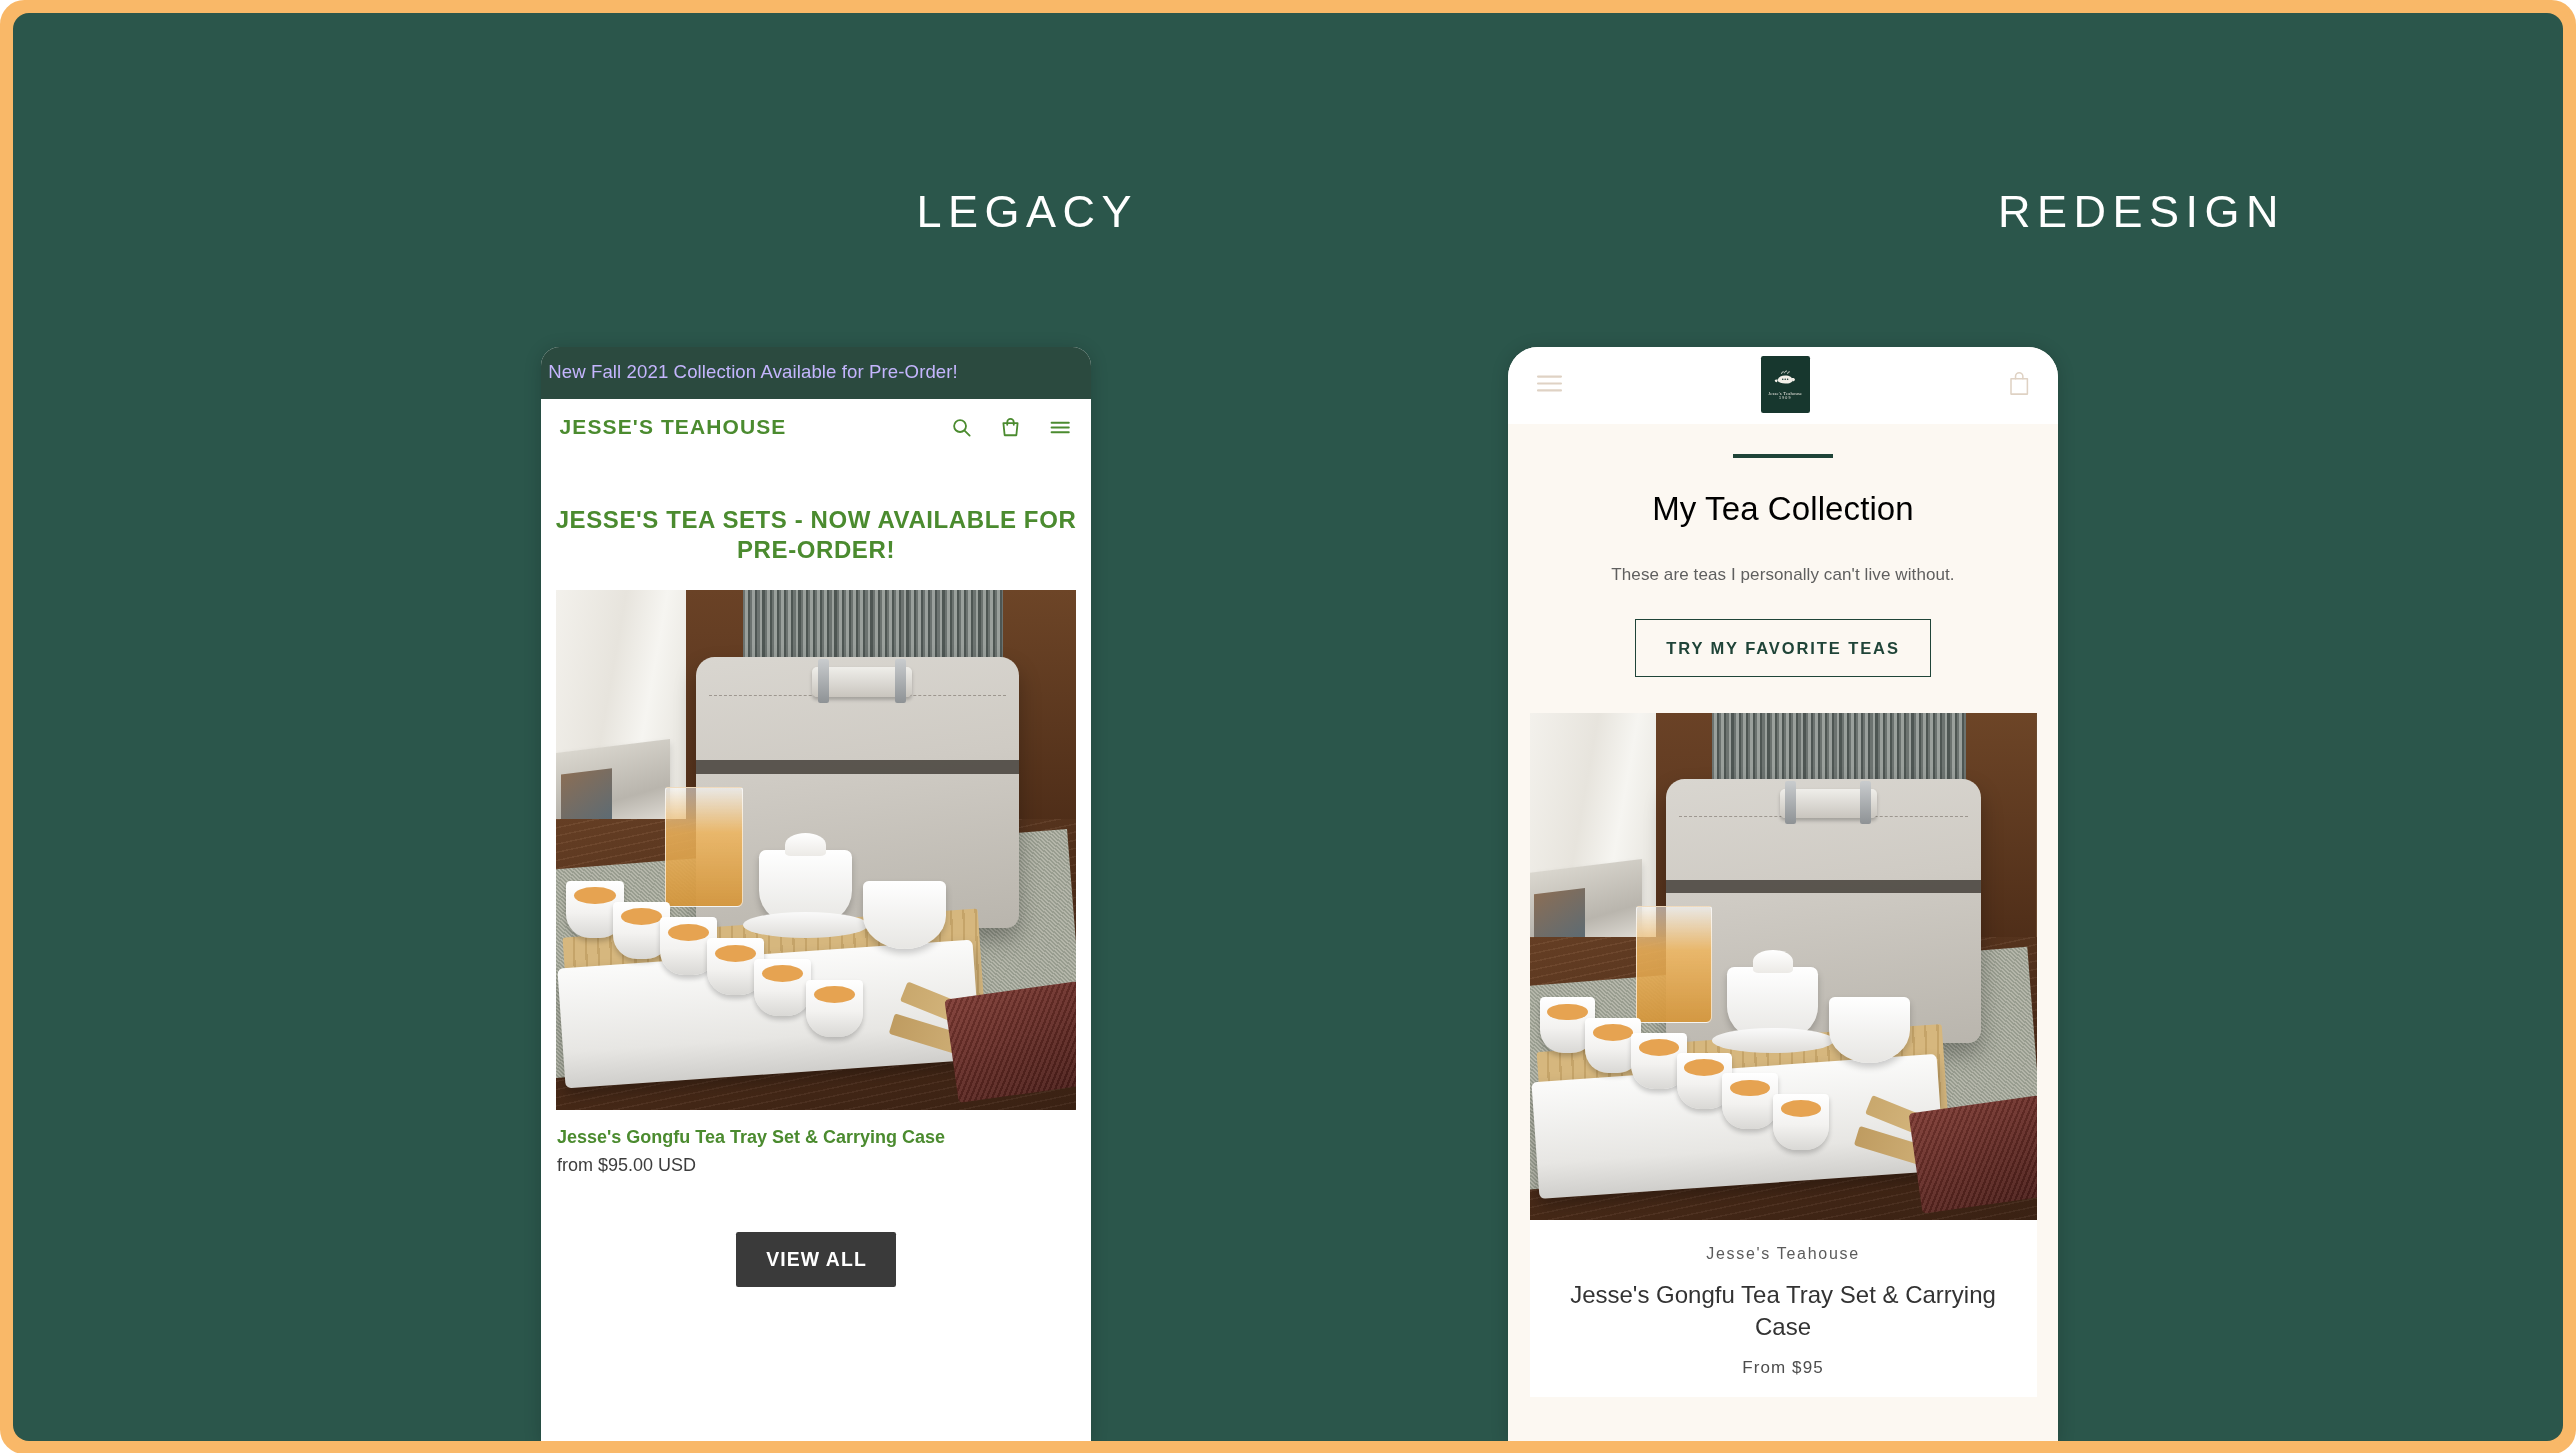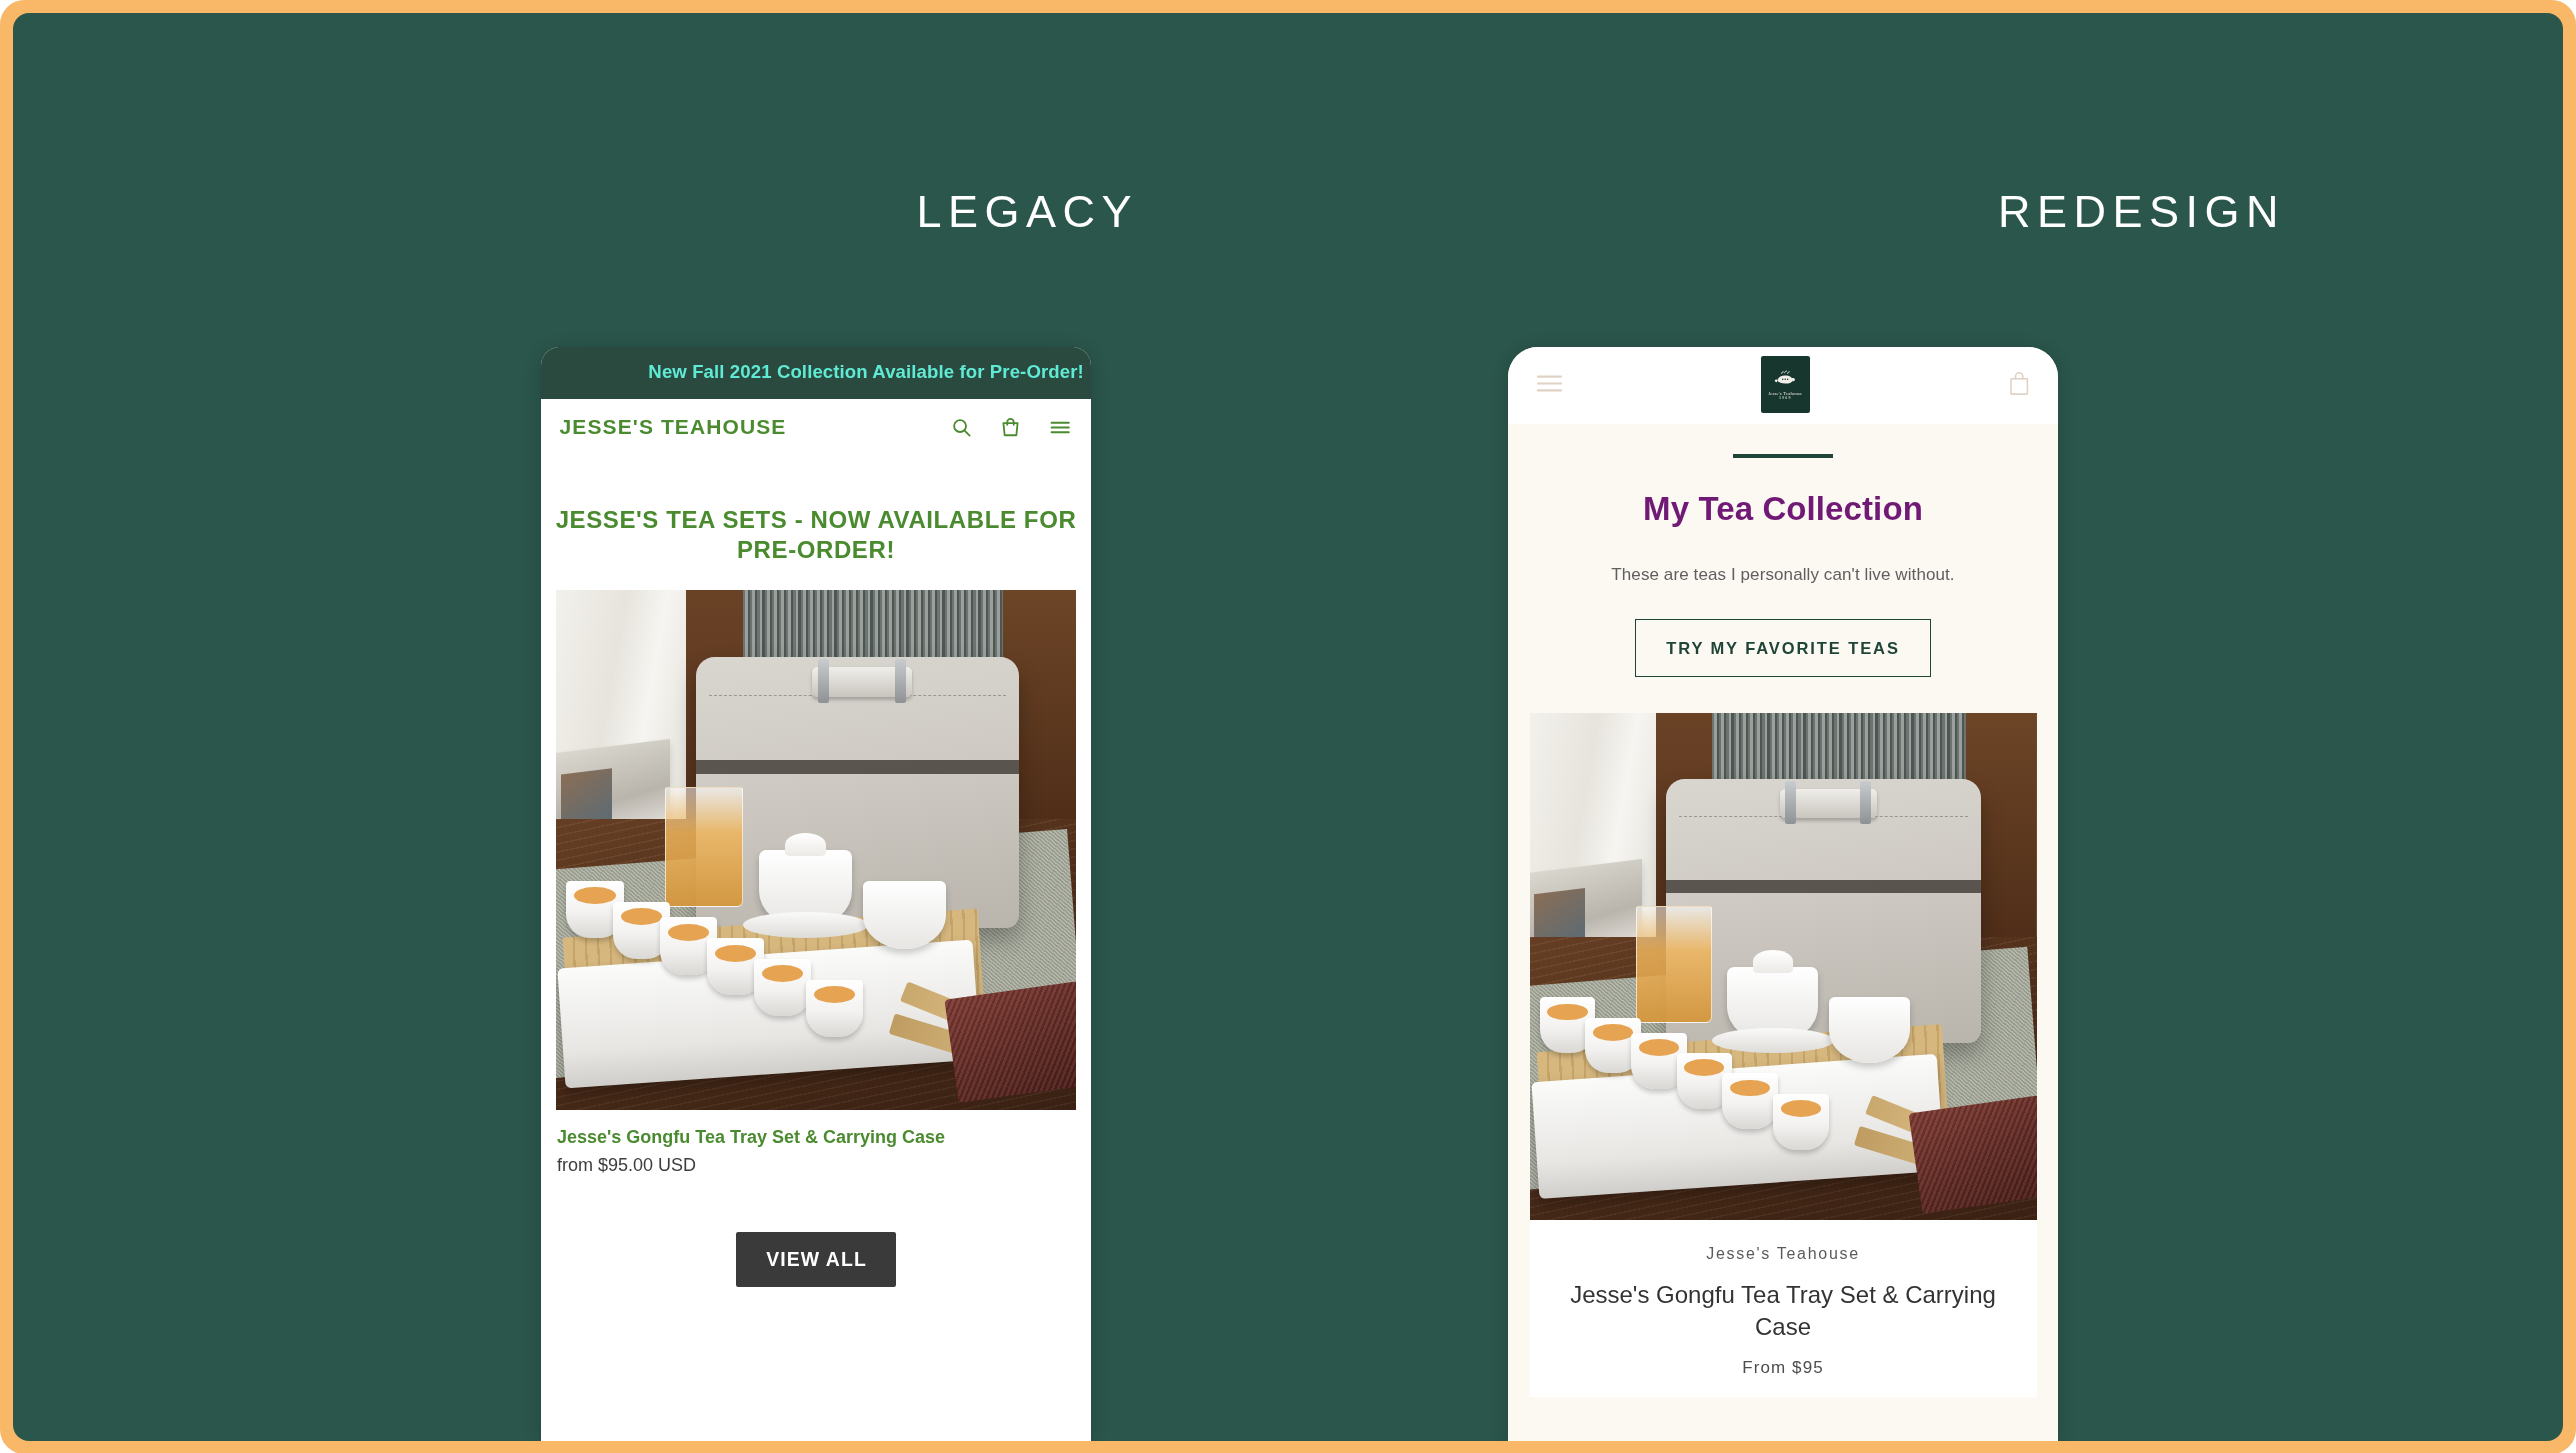--- a/index.html
+++ b/index.html
@@ -57,24 +57,24 @@
   #phone-legacy {
     left: 528px;
     width: 550px;
     top: 334px;
     border-top-left-radius: 18.6px;
     border-top-right-radius: 18.6px;
     box-shadow: 0 2.9px 17px rgba(0,0,0,0.18);
   }
   .lg-banner {
     background: #2b4a3f;
-    color: #5eead4;
+    color: #c4b5fd;
     font-size: 18.6px;
-    font-weight: 700;
-    text-align: right;
+    font-weight: 400;
+    text-align: left;
     padding: 14.3px 7.2px 16px;
     letter-spacing: 0.1px;
   }
   .lg-header {
     background: #ffffff;
     display: flex;
     align-items: center;
     justify-content: space-between;
     padding: 16px 18.6px 17px;
   }
@@ -178,23 +178,23 @@
     line-height: 1;
   }
   .rd-body { background: #fcf8f2; padding-top: 30px; }
   .rd-rule {
     width: 100px; height: 4.3px;
     background: #1f4438;
     margin: 0 auto 32px;
   }
   .rd-title {
     text-align: center;
-    color: #701a75;
+    color: #000000;
     font-size: 33px;
-    font-weight: 700;
+    font-weight: 400;
     letter-spacing: 0.1px;
   }
   .rd-sub {
     text-align: center;
     color: #5f5f5f;
     font-size: 17px;
     font-weight: 400;
     margin-top: 37px;
     letter-spacing: 0.1px;
   }

